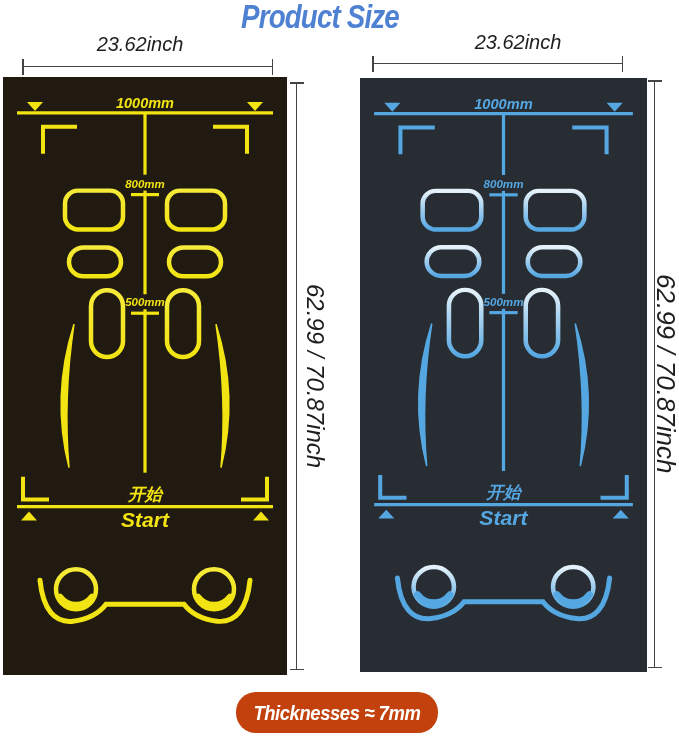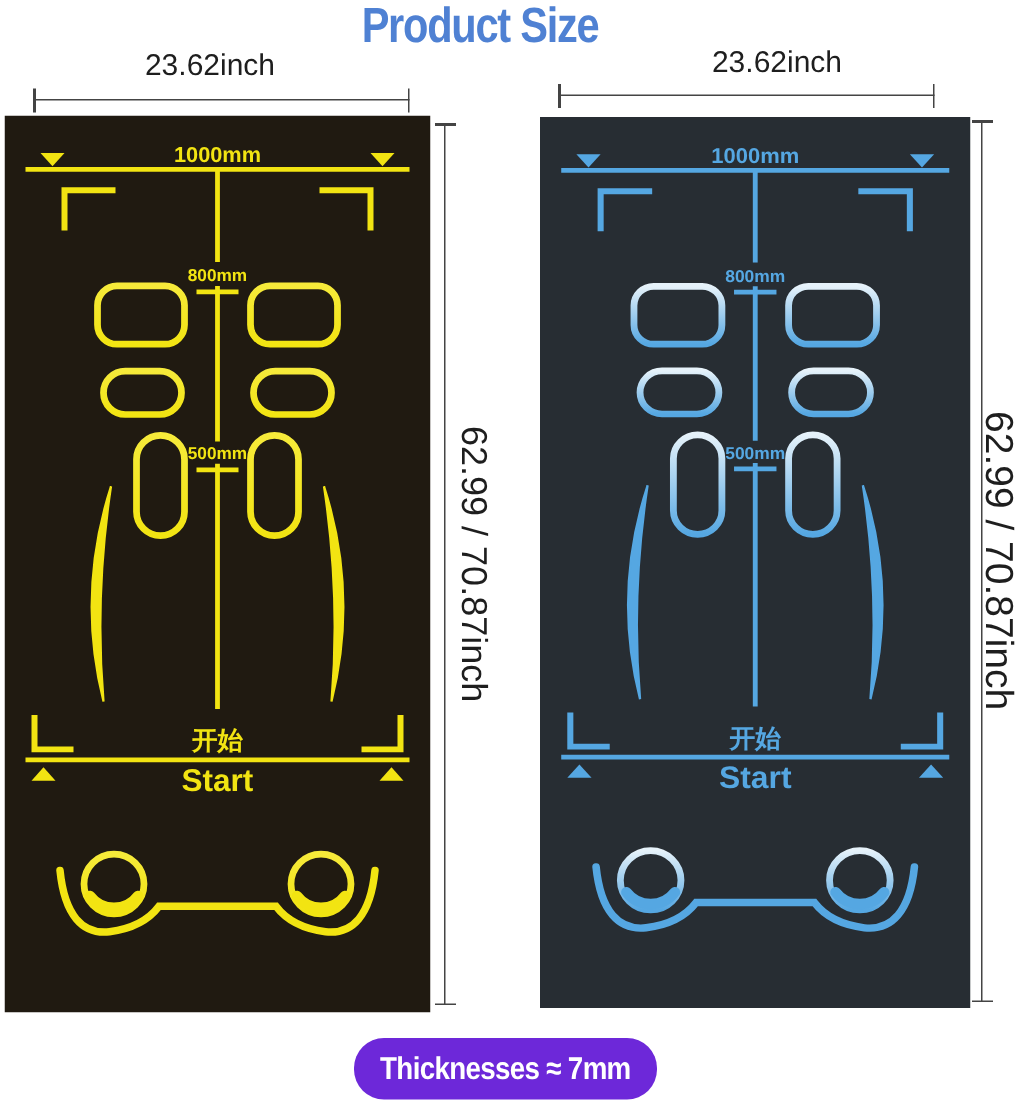--- a/index.html
+++ b/index.html
@@ -1,17 +1,17 @@
 <!DOCTYPE html>
 <html><head>
 <meta charset="utf-8">
 <style>
   html,body{margin:0;padding:0;background:#fff;}
   body{width:679px;height:740px;font-family:"Liberation Sans",sans-serif;}
-  .page{position:relative;width:679px;height:740px;background:#fff;overflow:hidden;}
+  .page{position:relative;width:679px;height:740px;background:#fff;overflow:hidden;font-style:italic;}
 
   .title{position:absolute;top:-2px;left:0;width:640px;text-align:center;
          font-size:33px;font-weight:bold;letter-spacing:-1px;
          transform:scaleX(.84);transform-origin:50% 50%;margin:0;}
 
   .mat-assembly{position:absolute;inset:0;}
 
   .wlabel{position:absolute;font-size:20px;color:var(--lbl);text-align:center;}
   .m0 .wlabel{left:30px;top:33px;width:220px;}
   .m1 .wlabel{left:408px;top:31px;width:220px;}
@@ -165,17 +165,17 @@
       <circle class="pad" cx="211" cy="514" r="20"></circle>
       <path class="shade" d="M57 522 A20 20 0 0 0 89 522"></path>
       <path class="shade" d="M195 522 A20 20 0 0 0 227 522"></path>
       <path class="wave" d="M37 505 C40 535 52 548 70 546 C86 544 97 537 103 529 L181 529 C187 537 198 544 214 546 C232 548 244 535 247 505"></path>
     </svg>
 
     <div class="vdim"></div>
     <div class="hlabel">62.99 / 70.87inch</div>
   </div>
 
-  <div class="badge" style="background: #6d28d9; color: rgb(255, 255, 255); border-radius: 20px;">
+  <div class="badge" style="background: #c2410c; color: rgb(255, 255, 255); border-radius: 20px;">
     <span>Thicknesses ≈ 7mm</span>
   </div>
 
 </div>
 
 </body></html>

